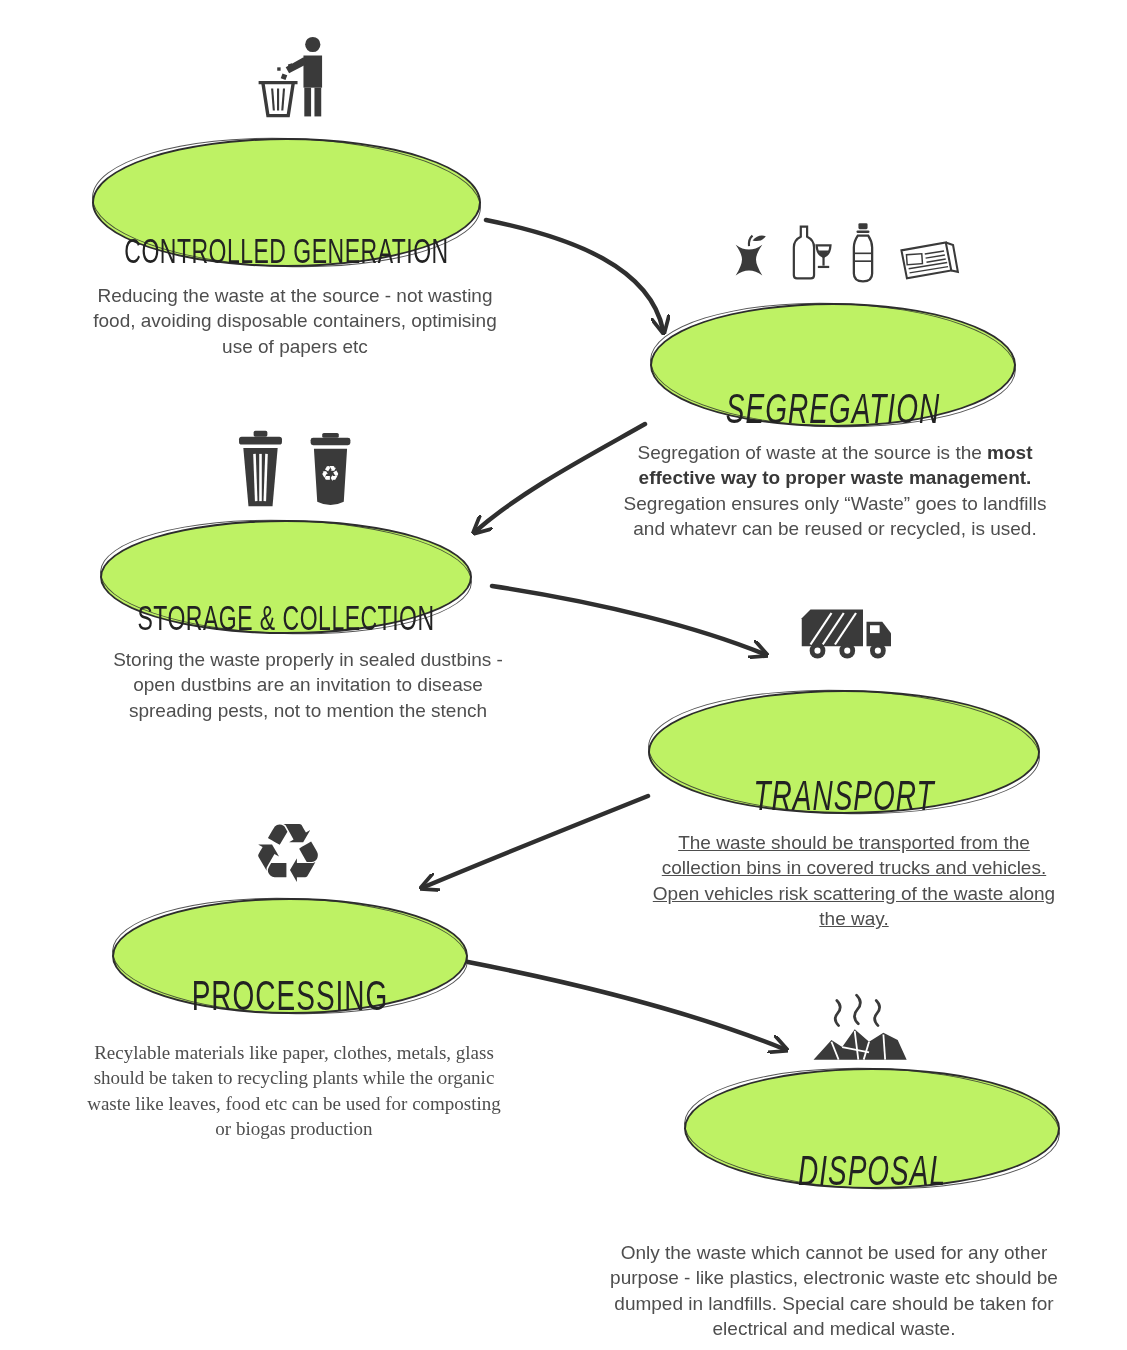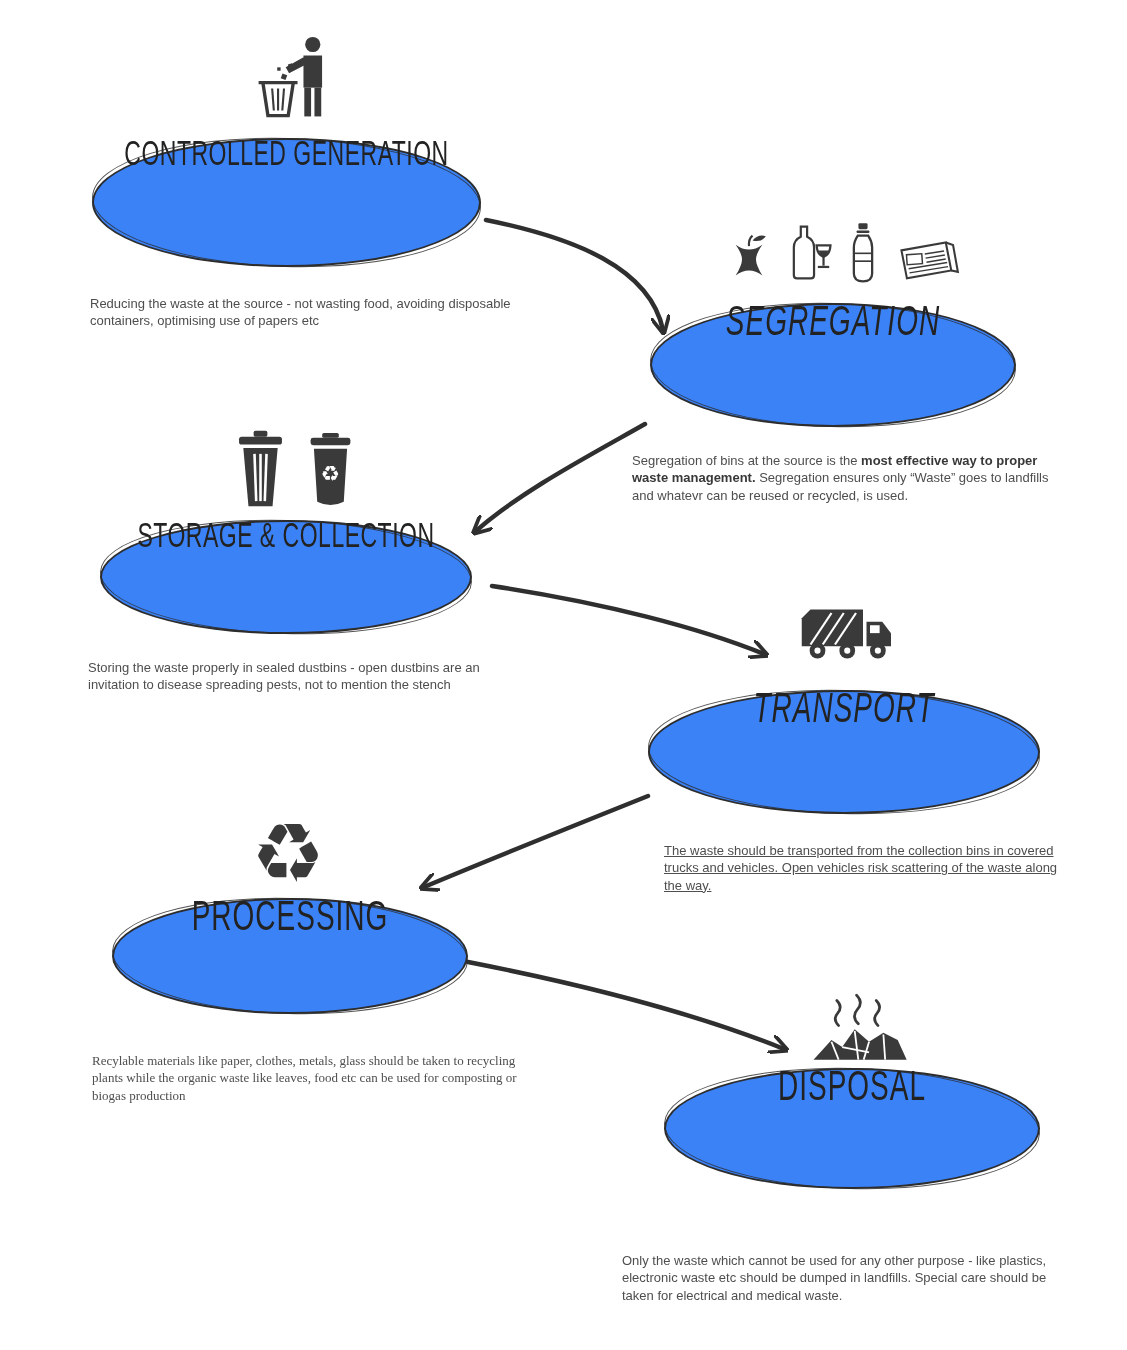--- a/index.html
+++ b/index.html
@@ -3,34 +3,34 @@
 <meta charset="utf-8">
 <style>
   html,body{margin:0;padding:0;background:#ffffff;}
   .canvas{
     position:relative;width:1127px;height:1350px;margin:0 auto;background:#ffffff;
     font-family:"Liberation Sans",sans-serif;overflow:hidden;
   }
   .step{display:contents;}
   
   .bubble{
-    position:absolute;display:flex;align-items:flex-start;justify-content:center;
-    border:2.5px solid #2d2d2d;border-radius:50%;background:#3b82f6;
+    position:absolute;display:flex;align-items:flex-end;justify-content:center;
+    border:2.5px solid #2d2d2d;border-radius:50%;background:#bef264;
   }
   .bubble::before{
     content:"";position:absolute;inset:-2px;border:1.8px solid rgba(45,45,45,.8);
     border-radius:50%;transform:rotate(1.6deg);pointer-events:none;
   }
   .title{
     display:inline-block;transform:scaleY(1.5);letter-spacing:1px;
     font-size:28px;color:#222;white-space:nowrap;font-weight:400;
   }
   .title.small{font-size:23px;letter-spacing:.5px;}
   .desc{
-    position:absolute;margin:12px;font-size:13px;line-height:1.34;
+    position:absolute;margin:0;text-align:center;font-size:19px;line-height:1.34;
     color:#4e4e4e;
   }
   .desc b{color:#383838;}
   .iconbox{position:absolute;display:flex;align-items:flex-end;justify-content:center;}
   .icon-row{gap:16px;}
   .glyph-recycle{
     font-family:"DejaVu Sans",sans-serif;font-size:82px;line-height:.95;color:#3a3a3a;
   }
   .arrows{position:absolute;left:0;top:0;pointer-events:none;}
   .arrow{fill:none;stroke:#2f2f2f;stroke-width:4.5;stroke-linecap:round;}
@@ -128,21 +128,21 @@
               <line x1="24" y1="50" x2="90" y2="44"></line>
               <line x1="25" y1="57" x2="91" y2="51"></line>
             </g>
           </g>
         </svg>
       </span>
     </span>
     <div class="bubble" style="left:650px;top:303px;width:362px;height:120px;font-style:italic;">
       <span class="title">SEGREGATION</span>
     </div>
-    <p class="desc" style="left:620px;top:440px;width:430px;"><span>Segregation of bins at the source is the </span><b>most effective way to proper waste management.</b><span> Segregation ensures only “Waste” goes to landfills and whatevr can be reused or recycled, is used.</span></p>
+    <p class="desc" style="left:620px;top:440px;width:430px;"><span>Segregation of waste at the source is the </span><b>most effective way to proper waste management.</b><span> Segregation ensures only “Waste” goes to landfills and whatevr can be reused or recycled, is used.</span></p>
   </section>
 
   
   <section class="step">
     <span class="iconbox icon-row" style="left:218px;top:428px;width:154px;height:84px;">
       <span>
         <svg viewBox="0 0 64 92" width="55" height="79">
           <rect class="ink" x="24" y="2" width="16" height="7" rx="2"></rect>
           <rect class="ink" x="7" y="9" width="50" height="9" rx="3"></rect>
           <path class="ink" d="M12 22 L18 90 H46 L52 22 Z"></path>
@@ -158,21 +158,21 @@
           <rect class="ink" x="22" y="3" width="20" height="6" rx="2"></rect>
           <rect class="ink" x="8" y="9" width="48" height="9" rx="3"></rect>
           <path class="ink" d="M12 22 L16 86 q16 8 32 0 L52 22 Z"></path>
           <text x="32" y="61" text-anchor="middle" font-size="26" fill="#ffffff" font-family="DejaVu Sans, sans-serif">♻</text>
         </svg>
       </span>
     </span>
     <div class="bubble" style="left:100px;top:520px;width:368px;height:110px;">
       <span class="title small">STORAGE &amp; COLLECTION</span>
     </div>
-    <p class="desc" style="left:76px;top:647px;width:432px;">Storing the waste properly in sealed dustbins - open dustbins are an invitation to disease spreading pests, not to mention the stench</p>
+    <p class="desc" style="left:92px;top:647px;width:432px;">Storing the waste properly in sealed dustbins - open dustbins are an invitation to disease spreading pests, not to mention the stench</p>
   </section>
 
   
   <section class="step">
     <span class="iconbox" style="left:790px;top:600px;width:118px;height:62px;">
       <svg viewBox="0 0 132 72" width="116" height="63">
         <path class="ink" d="M12 22 L22 12 H82 V54 H12 Z"></path>
         <path class="ink" d="M86 26 h18 l10 13 v15 H86 Z"></path>
         <rect x="90" y="30" width="11" height="9" fill="#fff"></rect>
         <g stroke="#fff" stroke-width="2.5">
@@ -217,19 +217,19 @@
         <path class="ink" d="M8 80 L28 58 L40 66 L54 46 L70 60 L86 50 L102 58 L112 80 Z"></path>
         <g stroke="#fff" stroke-width="2">
           <line x1="54" y1="48" x2="58" y2="80"></line>
           <line x1="70" y1="60" x2="64" y2="80"></line>
           <line x1="86" y1="52" x2="88" y2="80"></line>
           <line x1="28" y1="60" x2="36" y2="80"></line>
           <line x1="40" y1="66" x2="70" y2="72"></line>
         </g>
       </svg>
     </span>
-    <div class="bubble" style="left:664px;top:1068px;width:372px;height:117px;">
+    <div class="bubble" style="left:684px;top:1068px;width:372px;height:117px;font-style:italic;">
       <span class="title">DISPOSAL</span>
     </div>
     <p class="desc" style="left:610px;top:1240px;width:448px;">Only the waste which cannot be used for any other purpose - like plastics, electronic waste etc should be dumped in landfills. Special care should be taken for electrical and medical waste.</p>
   </section>
 
 </div>
 
 </body></html>

